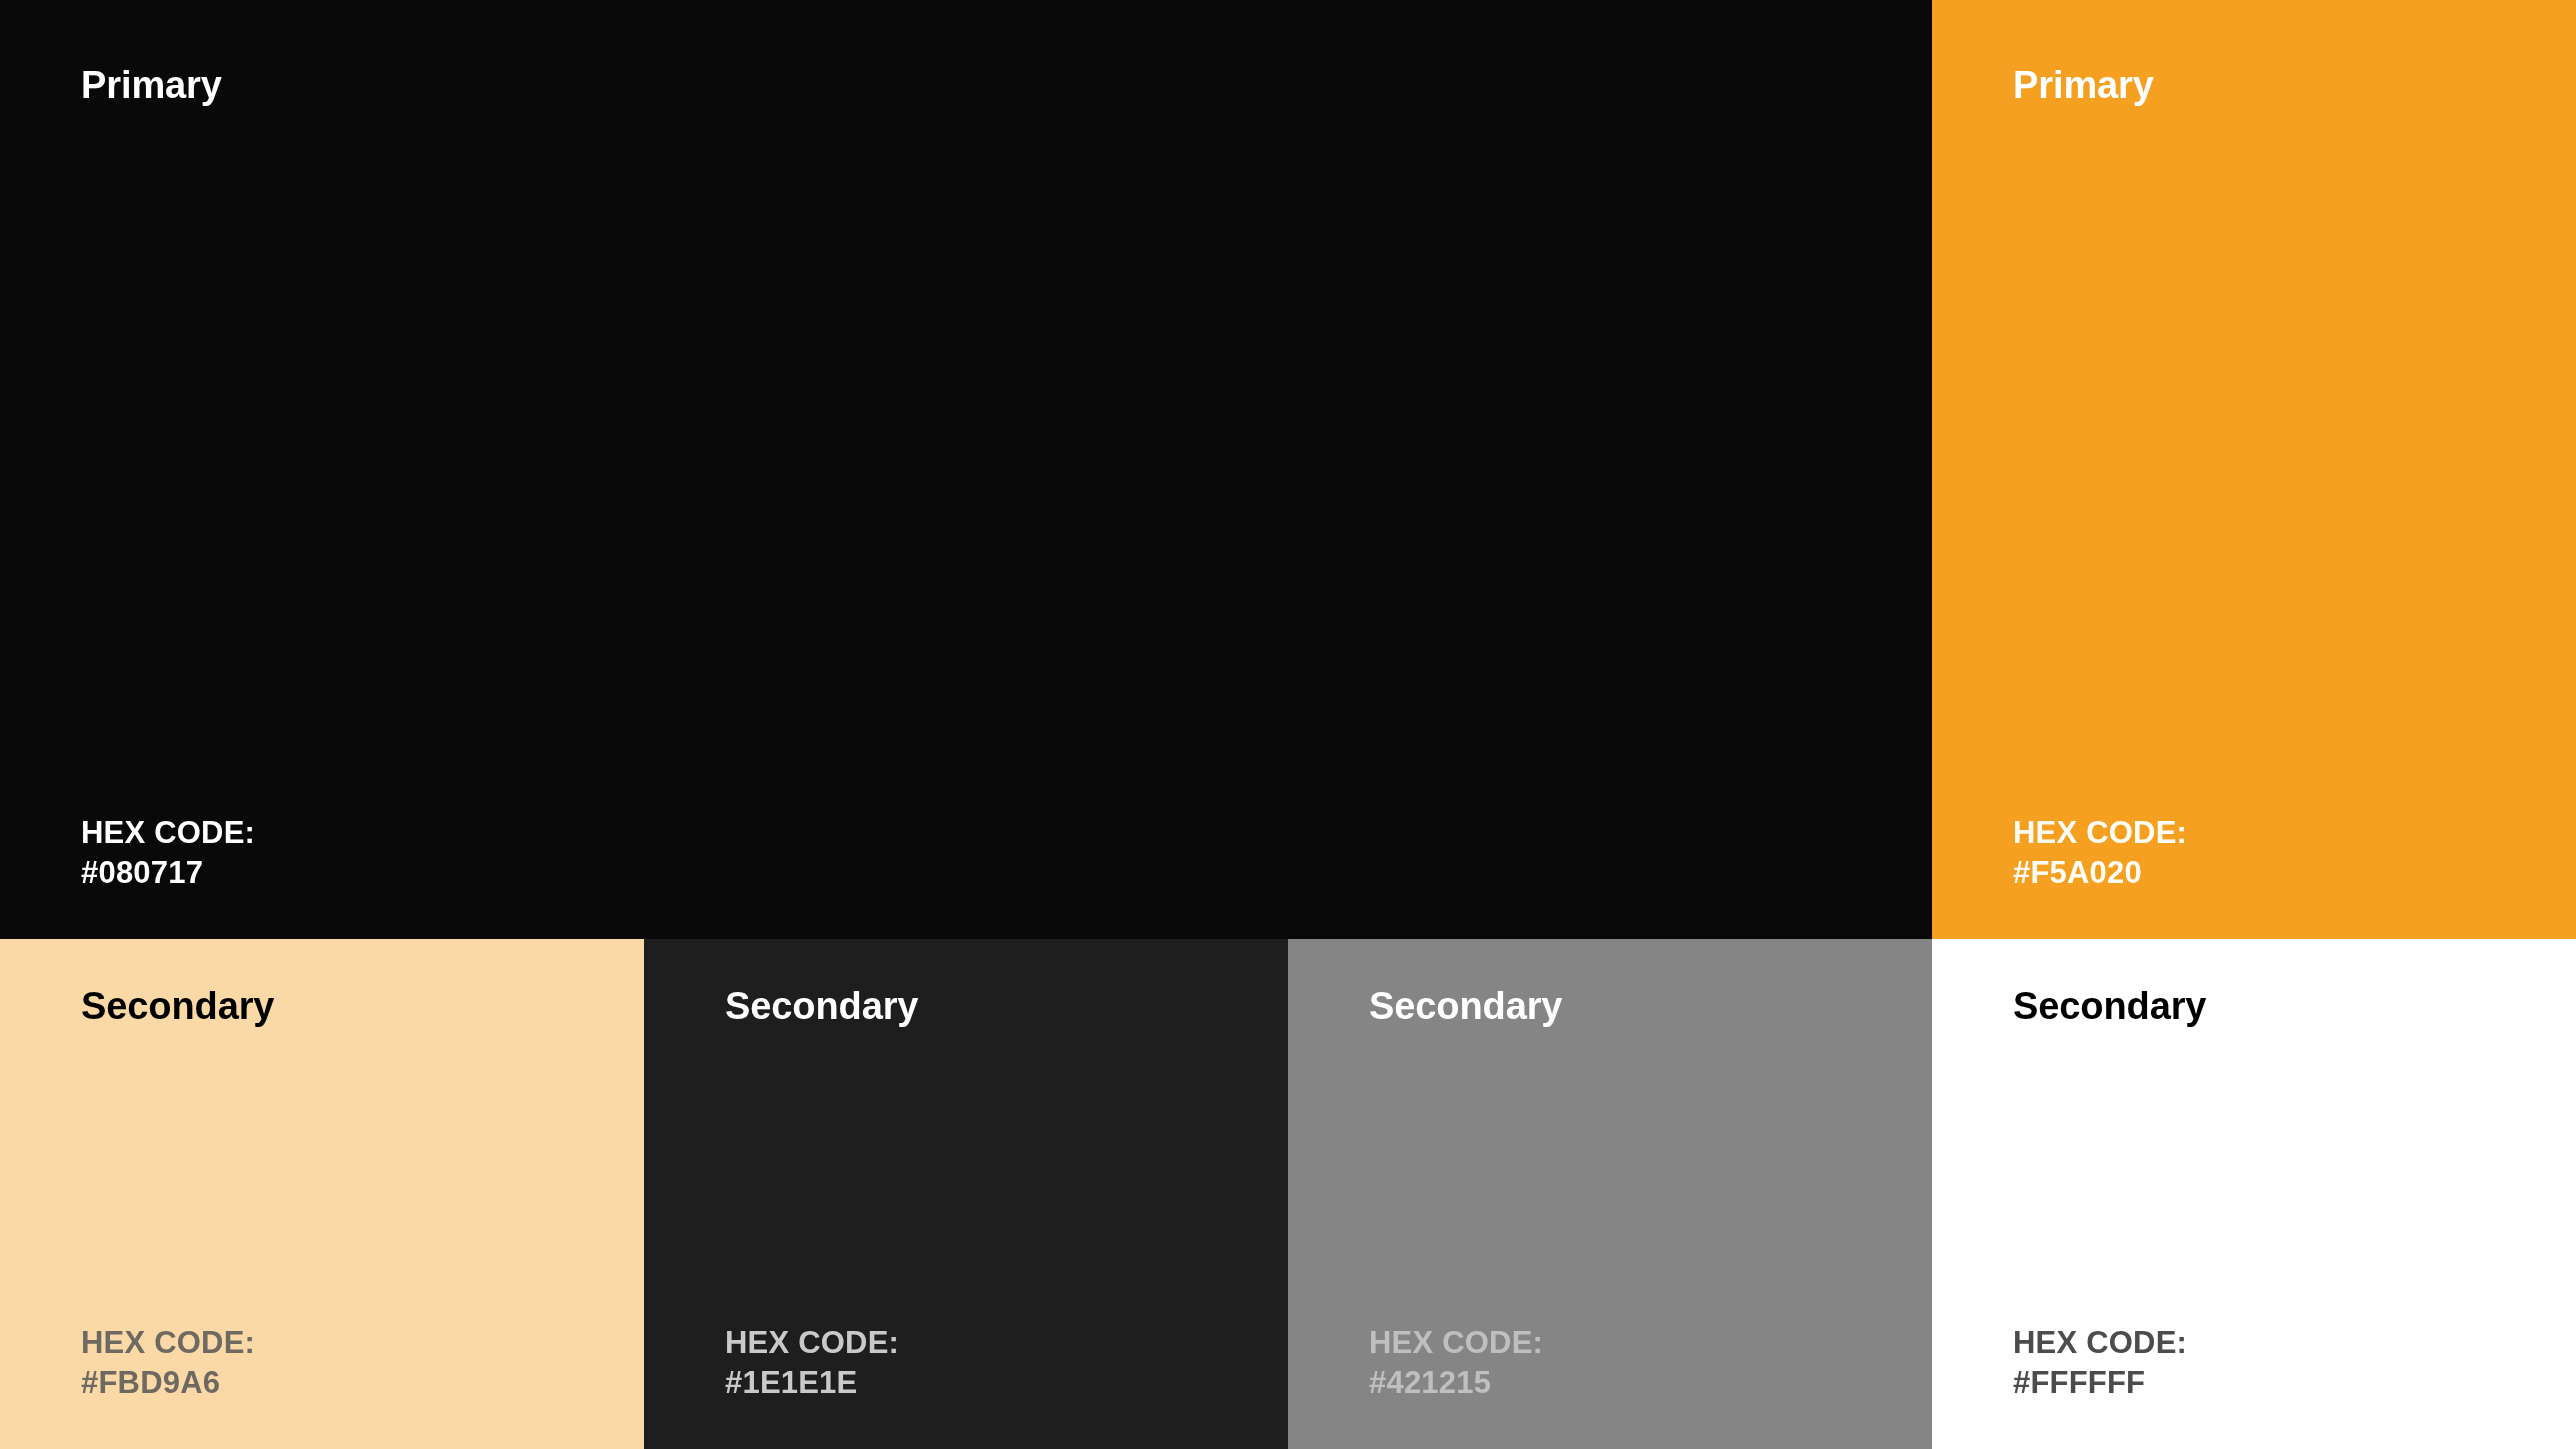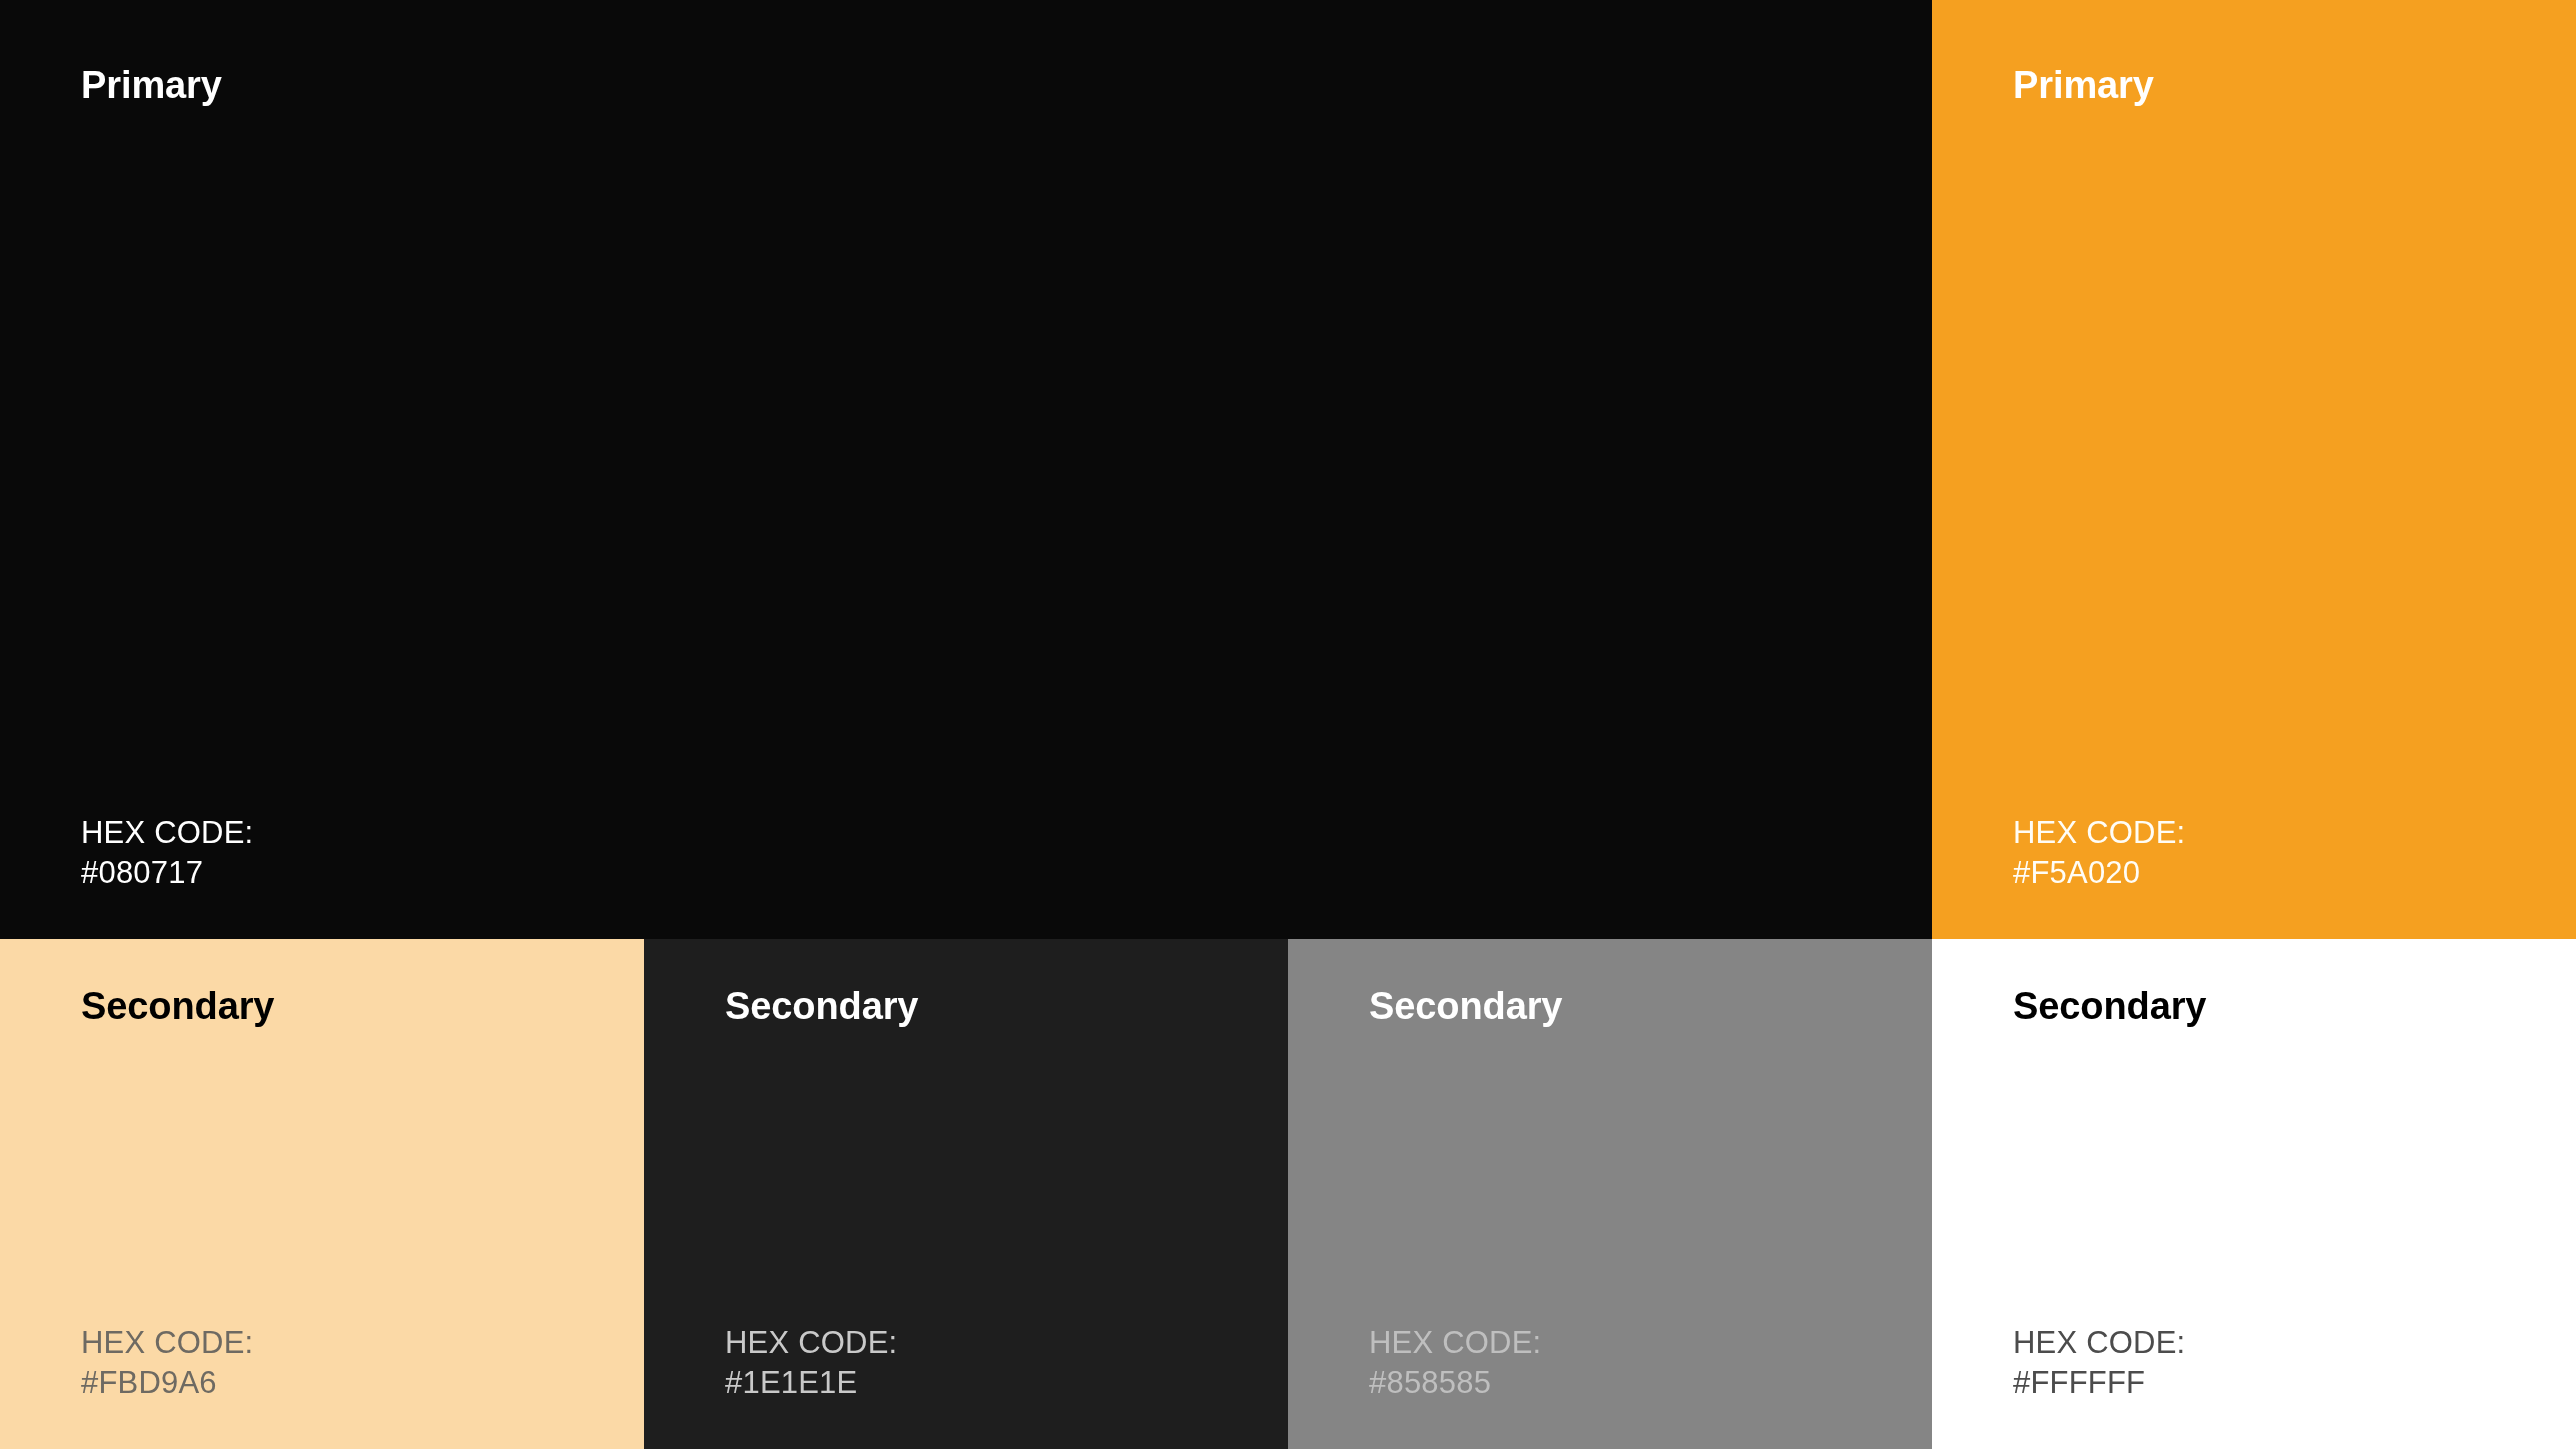--- a/index.html
+++ b/index.html
@@ -40,21 +40,21 @@
     line-height: 1;
     letter-spacing: -0.1px;
     white-space: nowrap;
   }
 
   .swatch-hex {
     position: absolute;
     left: 81px;
     margin: 0;
     font-size: 31px;
-    font-weight: 400;
+    font-weight: 700;
     line-height: 1.30;
     letter-spacing: 0.2px;
     white-space: nowrap;
   }
   .swatch-hex .hex-label { display: block; }
   .swatch-hex .hex-value { display: block; }
 
   
   #swatch-primary-black {
     left: 0;
@@ -154,21 +154,21 @@
     <div class="swatch-hex" style="color: rgb(201, 201, 201);">
       <span class="hex-label">HEX CODE:</span>
       <span class="hex-value">#1E1E1E</span>
     </div>
   </section>
 
   <section class="swatch" id="swatch-secondary-gray" style="background-color: rgb(133, 133, 133);">
     <h2 class="swatch-title" style="color: rgb(255, 255, 255);">Secondary</h2>
     <div class="swatch-hex" style="color: rgb(191, 191, 191);">
       <span class="hex-label">HEX CODE:</span>
-      <span class="hex-value">#858585</span>
+      <span class="hex-value">#421215</span>
     </div>
   </section>
 
   <section class="swatch" id="swatch-secondary-white" style="background-color: rgb(255, 255, 255);">
     <h2 class="swatch-title" style="color: rgb(0, 0, 0);">Secondary</h2>
     <div class="swatch-hex" style="color: rgb(76, 76, 76);">
       <span class="hex-label">HEX CODE:</span>
       <span class="hex-value">#FFFFFF</span>
     </div>
   </section>

